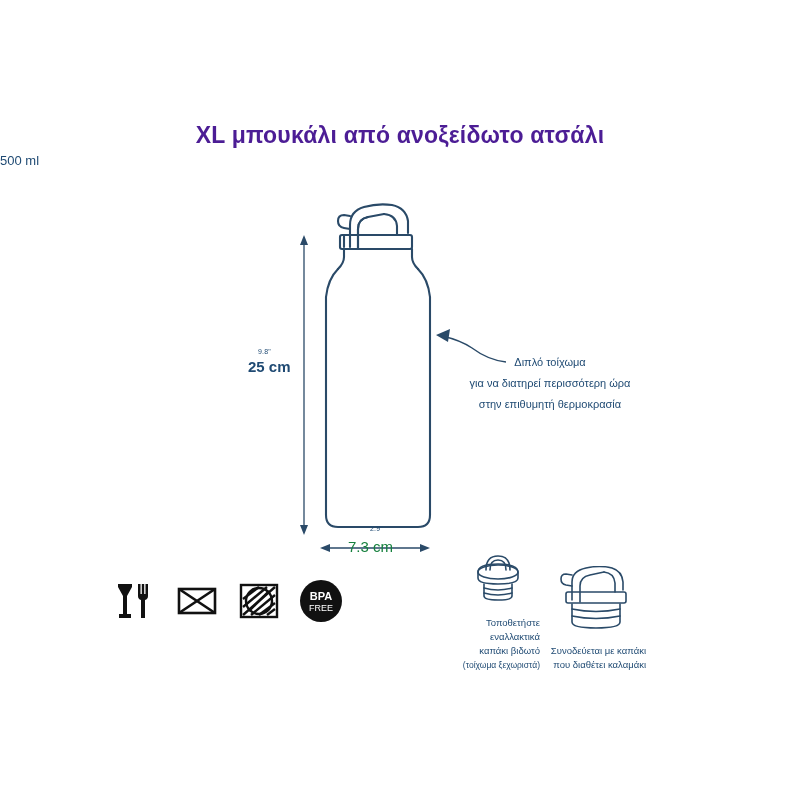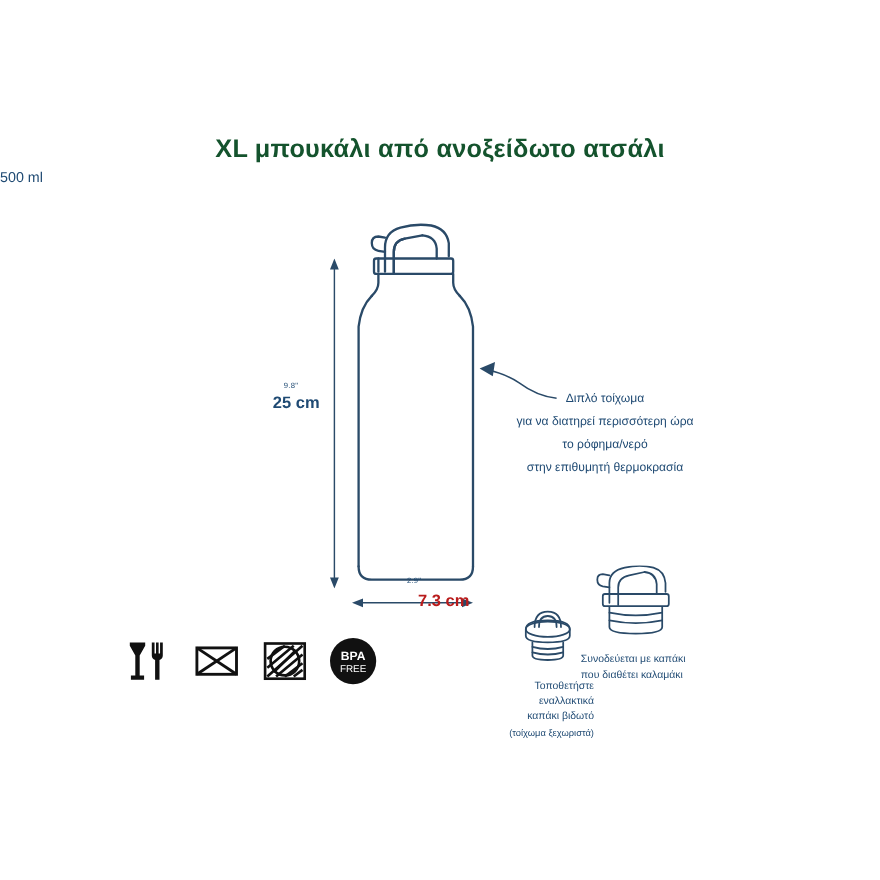--- a/index.html
+++ b/index.html
@@ -22,21 +22,21 @@
 
   
   .title {
     position: absolute;
     left: 0;
     top: 122px;
     width: 800px;
     text-align: center;
     font-size: 23px;
     font-weight: bold;
-    color: #14532d;
+    color: #4c1d95;
     letter-spacing: 0.2px;
   }
   .subtitle {
     position: absolute;
     left: 0;
     top: 153px;
     width: 800px;
     text-align: left;
     font-size: 13px;
     color: #1f4a73;
@@ -74,23 +74,22 @@
     top: 525px;
     font-size: 7px;
     color: #1f4a73;
     letter-spacing: .2px;
   }
   .dim-width {
     position: absolute;
     left: 348px;
     top: 538px;
     font-size: 15px;
-    font-weight: bold;
-    color: #b91c1c;
-    margin-left: 32px;
+    font-weight: normal;
+    color: #15803d;
   }
 
   
   .callout {
     position: absolute;
     left: 420px;
     top: 352px;
     width: 260px;
     text-align: center;
     font-size: 11px;
@@ -111,23 +110,23 @@
   .lid-a {
     position: absolute;
     left: 430px;
     top: 548px;
     width: 110px;
     text-align: right;
   }
   .lid-b {
     position: absolute;
     left: 528px;
-    top: 514px;
+    top: 566px;
     width: 118px;
-    text-align: left;
+    text-align: right;
   }
   .lid-caption {
     font-size: 9.5px;
     line-height: 14px;
     color: #1f4a73;
     margin-top: 4px;
   }
   .lid-caption .small {
     font-size: 8.5px;
   }
@@ -186,21 +185,20 @@
   <svg style="position:absolute; left:428px; top:318px;" width="80" height="50" viewBox="0 0 80 50">
     <g fill="none" stroke="#2a4a68" stroke-width="1.4">
       <path d="M78 44 Q60 42 44 30 Q32 22 14 18"></path>
       <path d="M8 17 L22 11 L20 24 Z" fill="#2a4a68" stroke="none"></path>
     </g>
   </svg>
 
   <div class="callout">
     <div>Διπλό τοίχωμα</div>
     <div>για να διατηρεί περισσότερη ώρα</div>
-    <div>το ρόφημα/νερό</div>
     <div>στην επιθυμητή θερμοκρασία</div>
   </div>
 
   <div class="icons">
 
     <svg width="46" height="46" viewBox="0 0 46 46">
       <g fill="#111111">
         <path d="M6 6 L20 6 L20 9 L15 18 L15 36 L19 36 L19 40 L7 40 L7 36 L11 36 L11 18 L6 9 Z"></path>
         <path d="M26 6 L28.5 6 L28.5 16 L29.8 16 L29.8 6 L32.2 6 L32.2 16 L33.5 16 L33.5 6 L36 6 L36 18 Q36 21 33 22 L33 40 L29 40 L29 22 Q26 21 26 18 Z"></path>
       </g>

